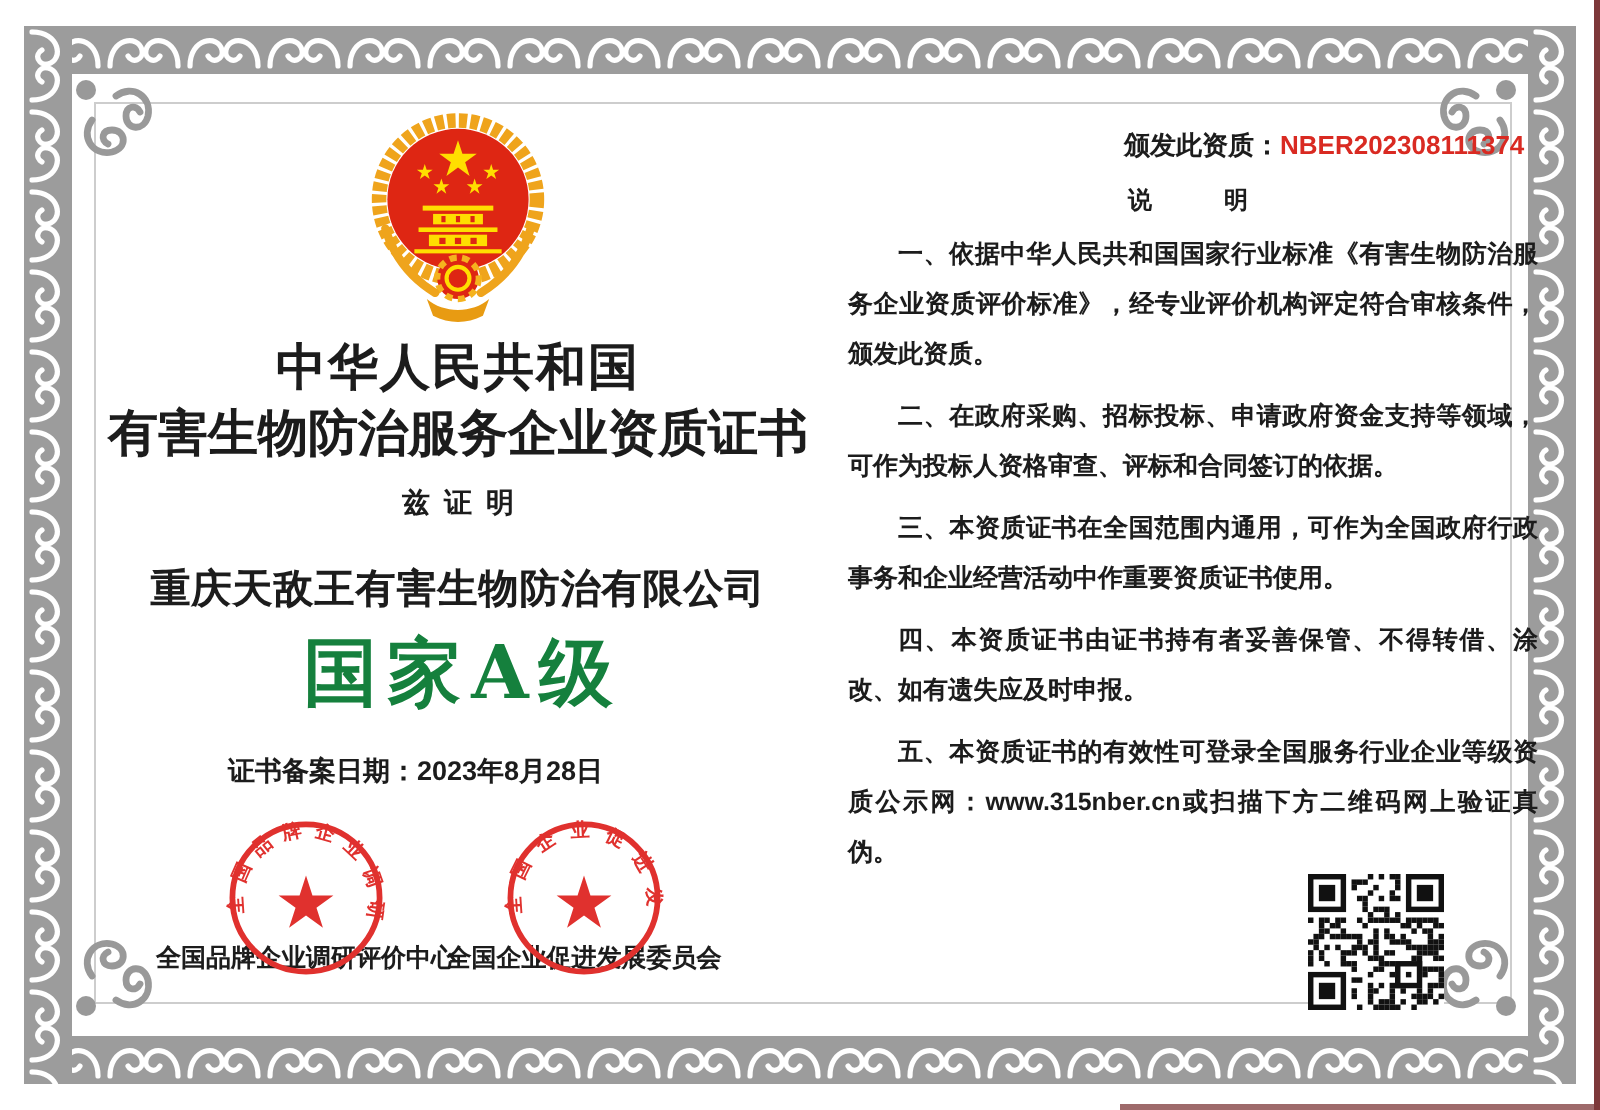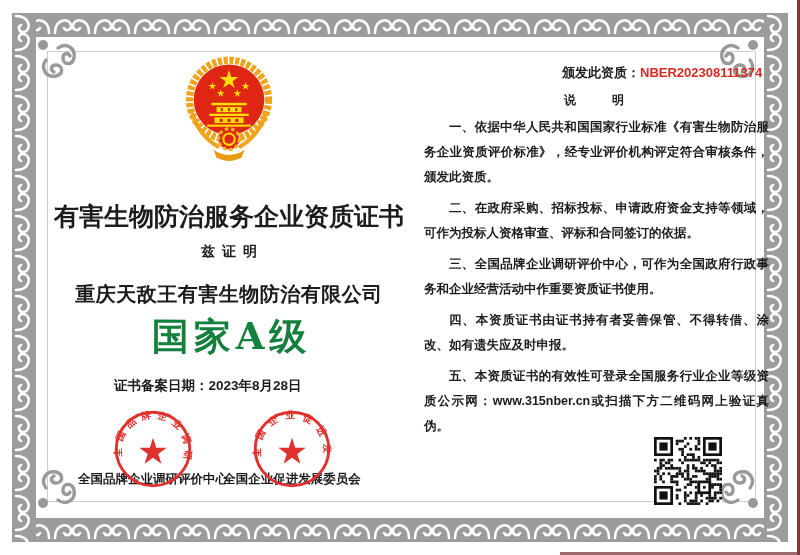--- a/index.html
+++ b/index.html
@@ -136,20 +136,21 @@
       </g>
       <circle cx="45" cy="82" r="10" fill="#de2613" stroke="#f5b31e" stroke-width="3" stroke-dasharray="3.5 2.6"></circle>
       <circle cx="45" cy="82" r="5.5" fill="#de2613" stroke="#ffde00" stroke-width="2"></circle>
       <g fill="none" stroke="#efa41c" stroke-width="4" stroke-linecap="round">
         <path d="M10,58 Q16,78 34,89"></path>
         <path d="M80,58 Q74,78 56,89"></path>
       </g>
       <path d="M30,92 C38,99 52,99 60,92 L57,100 C49,104 41,104 33,100 Z" fill="#e89b12"></path>
     </svg>
 
+    <div class="title1">中华人民共和国</div>
     <div class="title2">有害生物防治服务企业资质证书</div>
     <div class="declare">兹证明</div>
     <div class="company">重庆天敌王有害生物防治有限公司</div>
     <div class="grade">国家A级</div>
 
     <div class="dates">
       <div><span>证书备案日期：</span><span>2023年8月28日</span></div>
     </div>
 
     <div class="seal seal-1">
@@ -186,21 +187,21 @@
       <span>颁发此资质：</span><span class="num">NBER202308111374</span>
     </div>
 
     <div class="notes-head">
       <span>说</span><span class="gap"></span><span>明</span>
     </div>
 
     <div class="notes">
       <p>一、依据中华人民共和国国家行业标准《有害生物防治服务企业资质评价标准》，经专业评价机构评定符合审核条件，颁发此资质。</p>
       <p>二、在政府采购、招标投标、申请政府资金支持等领域，可作为投标人资格审查、评标和合同签订的依据。</p>
-      <p>三、全国品牌企业调研评价中心，可作为全国政府行政事务和企业经营活动中作重要资质证书使用。</p>
+      <p>三、本资质证书在全国范围内通用，可作为全国政府行政事务和企业经营活动中作重要资质证书使用。</p>
       <p>四、本资质证书由证书持有者妥善保管、不得转借、涂改、如有遗失应及时申报。</p>
       <p>五、本资质证书的有效性可登录全国服务行业企业等级资质公示网：www.315nber.cn或扫描下方二维码网上验证真伪。</p>
     </div>
 
     <svg id="qr" class="qr-box" viewBox="0 0 25 25">
         <rect x="0" y="0" width="25" height="25" fill="#ffffff"></rect>
         <rect x="11" y="0" width="1" height="1" fill="#111111"></rect>
         <rect x="13" y="0" width="1" height="1" fill="#111111"></rect>
         <rect x="15" y="0" width="1" height="1" fill="#111111"></rect>
         <rect x="16" y="0" width="1" height="1" fill="#111111"></rect>

